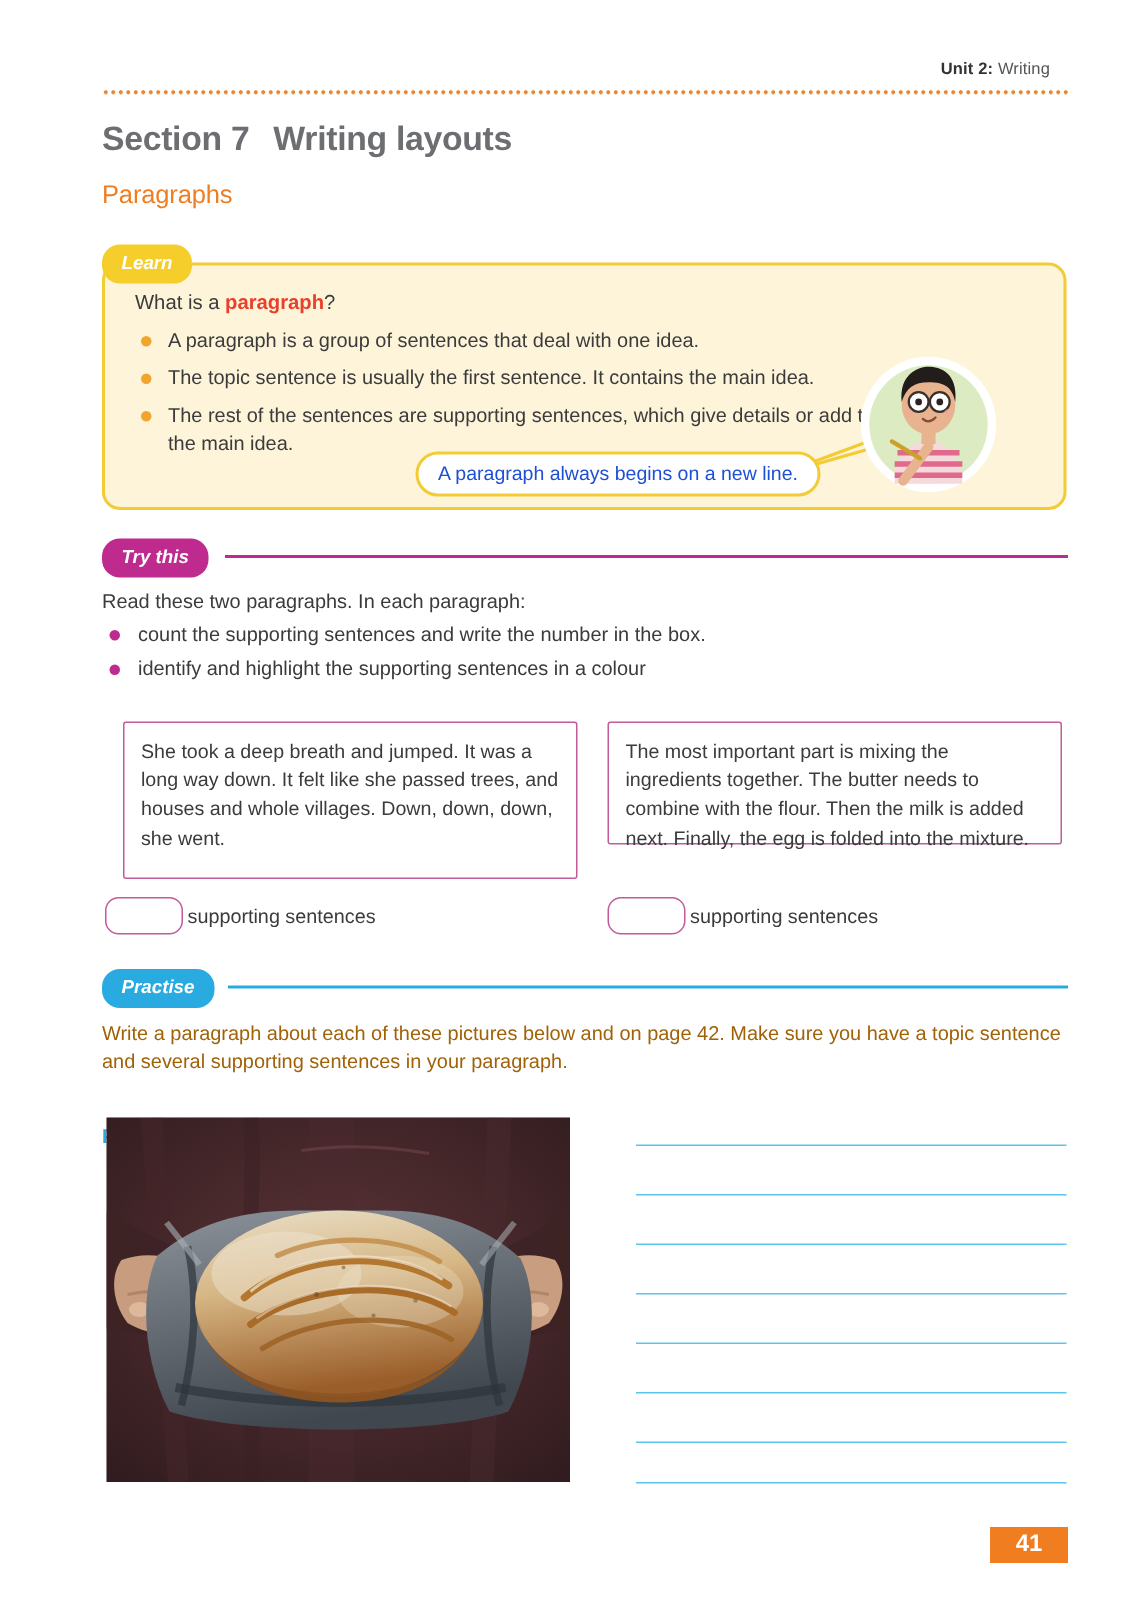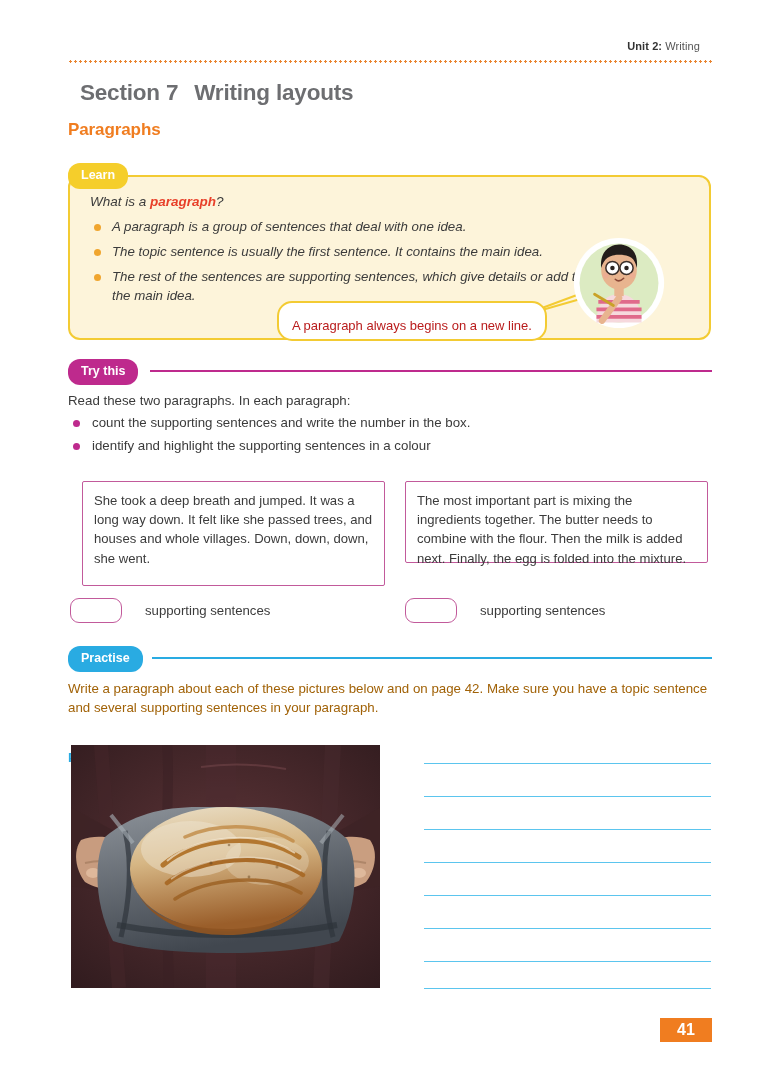--- a/index.html
+++ b/index.html
@@ -31,63 +31,64 @@
     left: 68px; right: 47px; top: 60px;
     height: 3px;
     background-image: radial-gradient(circle, #E98530 1.2px, rgba(0,0,0,0) 1.4px);
     background-size: 5px 3px;
     background-repeat: repeat-x;
     background-position: 0 center;
   }
 
   .section-title {
     position: absolute;
-    left: 80px; top: 80px;
+    left: 68px; top: 80px;
     font-size: 22.5px;
     font-weight: bold;
     color: #6d6e71;
     letter-spacing: -0.2px;
   }
   .section-title .gap { display: inline-block; width: 16px; }
 
   .sub-title {
     position: absolute;
     left: 68px; top: 120px;
     font-size: 17px;
-    font-weight: bold;
+    font-weight: normal;
     color: #F07D20;
     letter-spacing: -0.1px;
   }
 
   
   .badge {
     position: absolute;
     border-radius: 12px;
     color: #fff;
     font-weight: bold;
     font-size: 12.5px;
     line-height: 1;
     padding: 6px 13px 7px;
     z-index: 6;
     white-space: nowrap;
+    font-style: italic;
   }
   .badge-learn    { background: #F5CE2B; left: 68px; top: 163px; }
   .badge-try      { background: #BE2A8D; left: 68px; top: 359px; }
   .badge-practise { background: #29ABE2; left: 68px; top: 646px; }
 
   
   .learn-panel {
     position: absolute;
     left: 68px; top: 175px;
     width: 643px; height: 165px;
     background: #FDF4DA;
     border: 2px solid #F3CB33;
     border-radius: 12px;
   }
-  .learn-inner { position: absolute; left: 20px; top: 17px; width: 500px; font-style: italic; }
+  .learn-inner { position: absolute; left: 20px; top: 17px; width: 500px; }
   .learn-q { font-size: 13.5px; color: #3b3b3b; margin-bottom: 9px; }
   .learn-q .kw { color: #E8402A; font-weight: bold; }
 
   ul.learn-list { list-style: none; }
   ul.learn-list li {
     position: relative;
     font-size: 13.3px;
     line-height: 1.42;
     padding-left: 22px;
     margin-bottom: 6px;
@@ -102,23 +103,23 @@
     background: #F0A52E;
   }
 
   
   .bubble {
     position: absolute;
     left: 277px; top: 301px;
     background: #fff;
     border: 2px solid #F3CB33;
     border-radius: 15px;
-    padding: 15px 13px 6px;
+    padding: 5px 13px 6px;
     font-size: 13px;
-    color: #b91c1c;
+    color: #1d4ed8;
     z-index: 5;
     white-space: nowrap;
   }
   .bubble-tail {
     position: absolute;
     left: 540px; top: 278px;
     width: 90px; height: 40px;
     z-index: 4;
   }
 
@@ -179,21 +180,21 @@
 
   .answer-row { position: absolute; display: flex; align-items: center; }
   .answer-row-1 { left: 70px;  top: 598px; }
   .answer-row-2 { left: 405px; top: 598px; }
   .answer-box {
     width: 52px; height: 25px;
     border: 1.5px solid #C25A9B;
     border-radius: 9px;
     background: #fff;
   }
-  .answer-label { font-size: 13.2px; margin-left: 23px; color: #3b3b3b; }
+  .answer-label { font-size: 13.2px; margin-left: 3px; color: #3b3b3b; }
 
   
   .rule-practise {
     position: absolute;
     left: 152px; right: 47px; top: 657px;
     height: 2px; background: #29ABE2;
   }
   .practise-intro {
     position: absolute;
     left: 68px; top: 679px;

